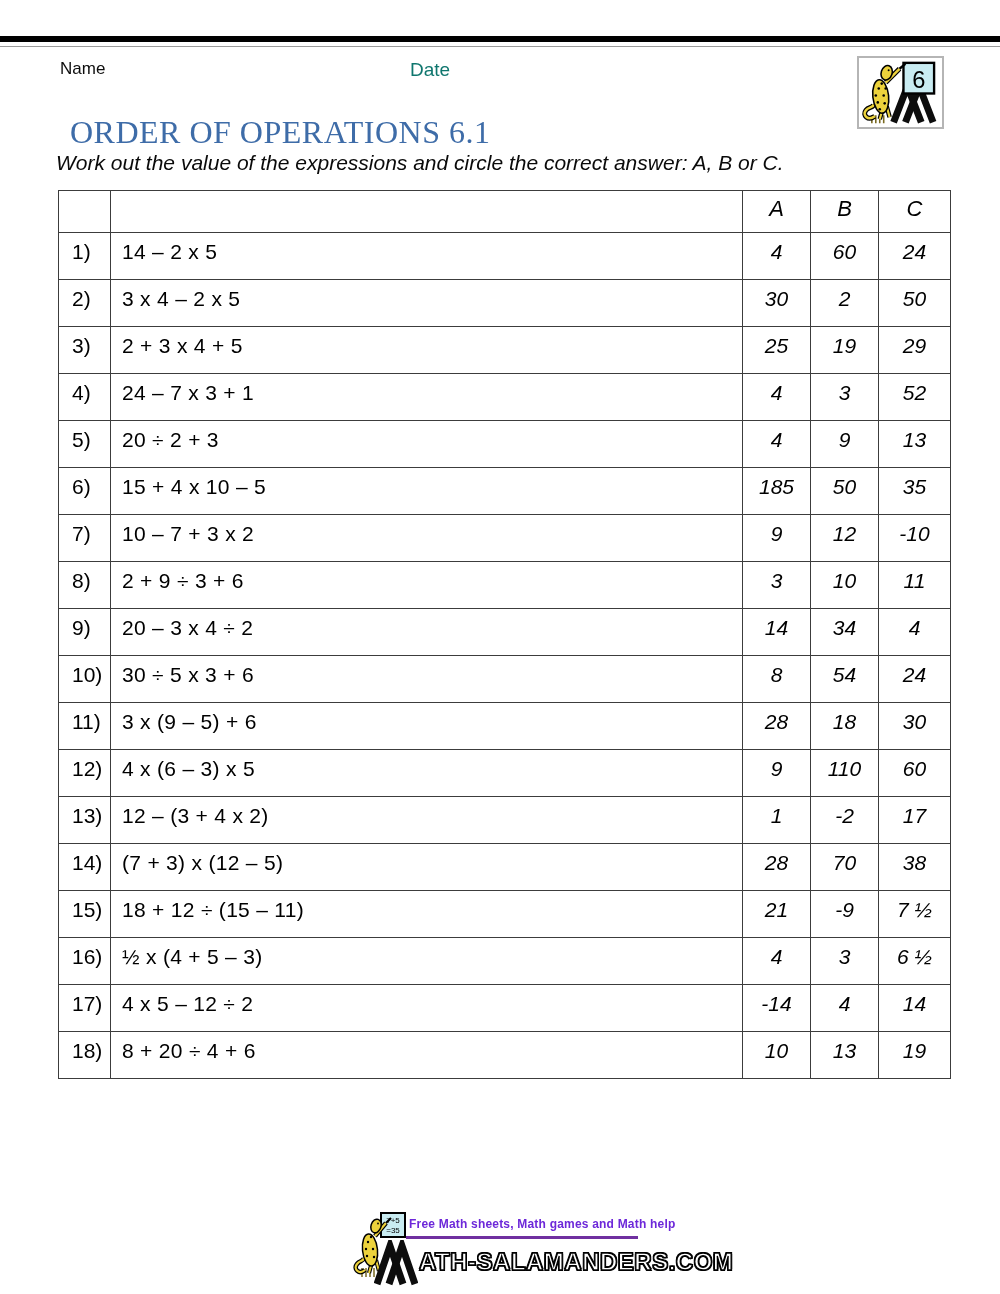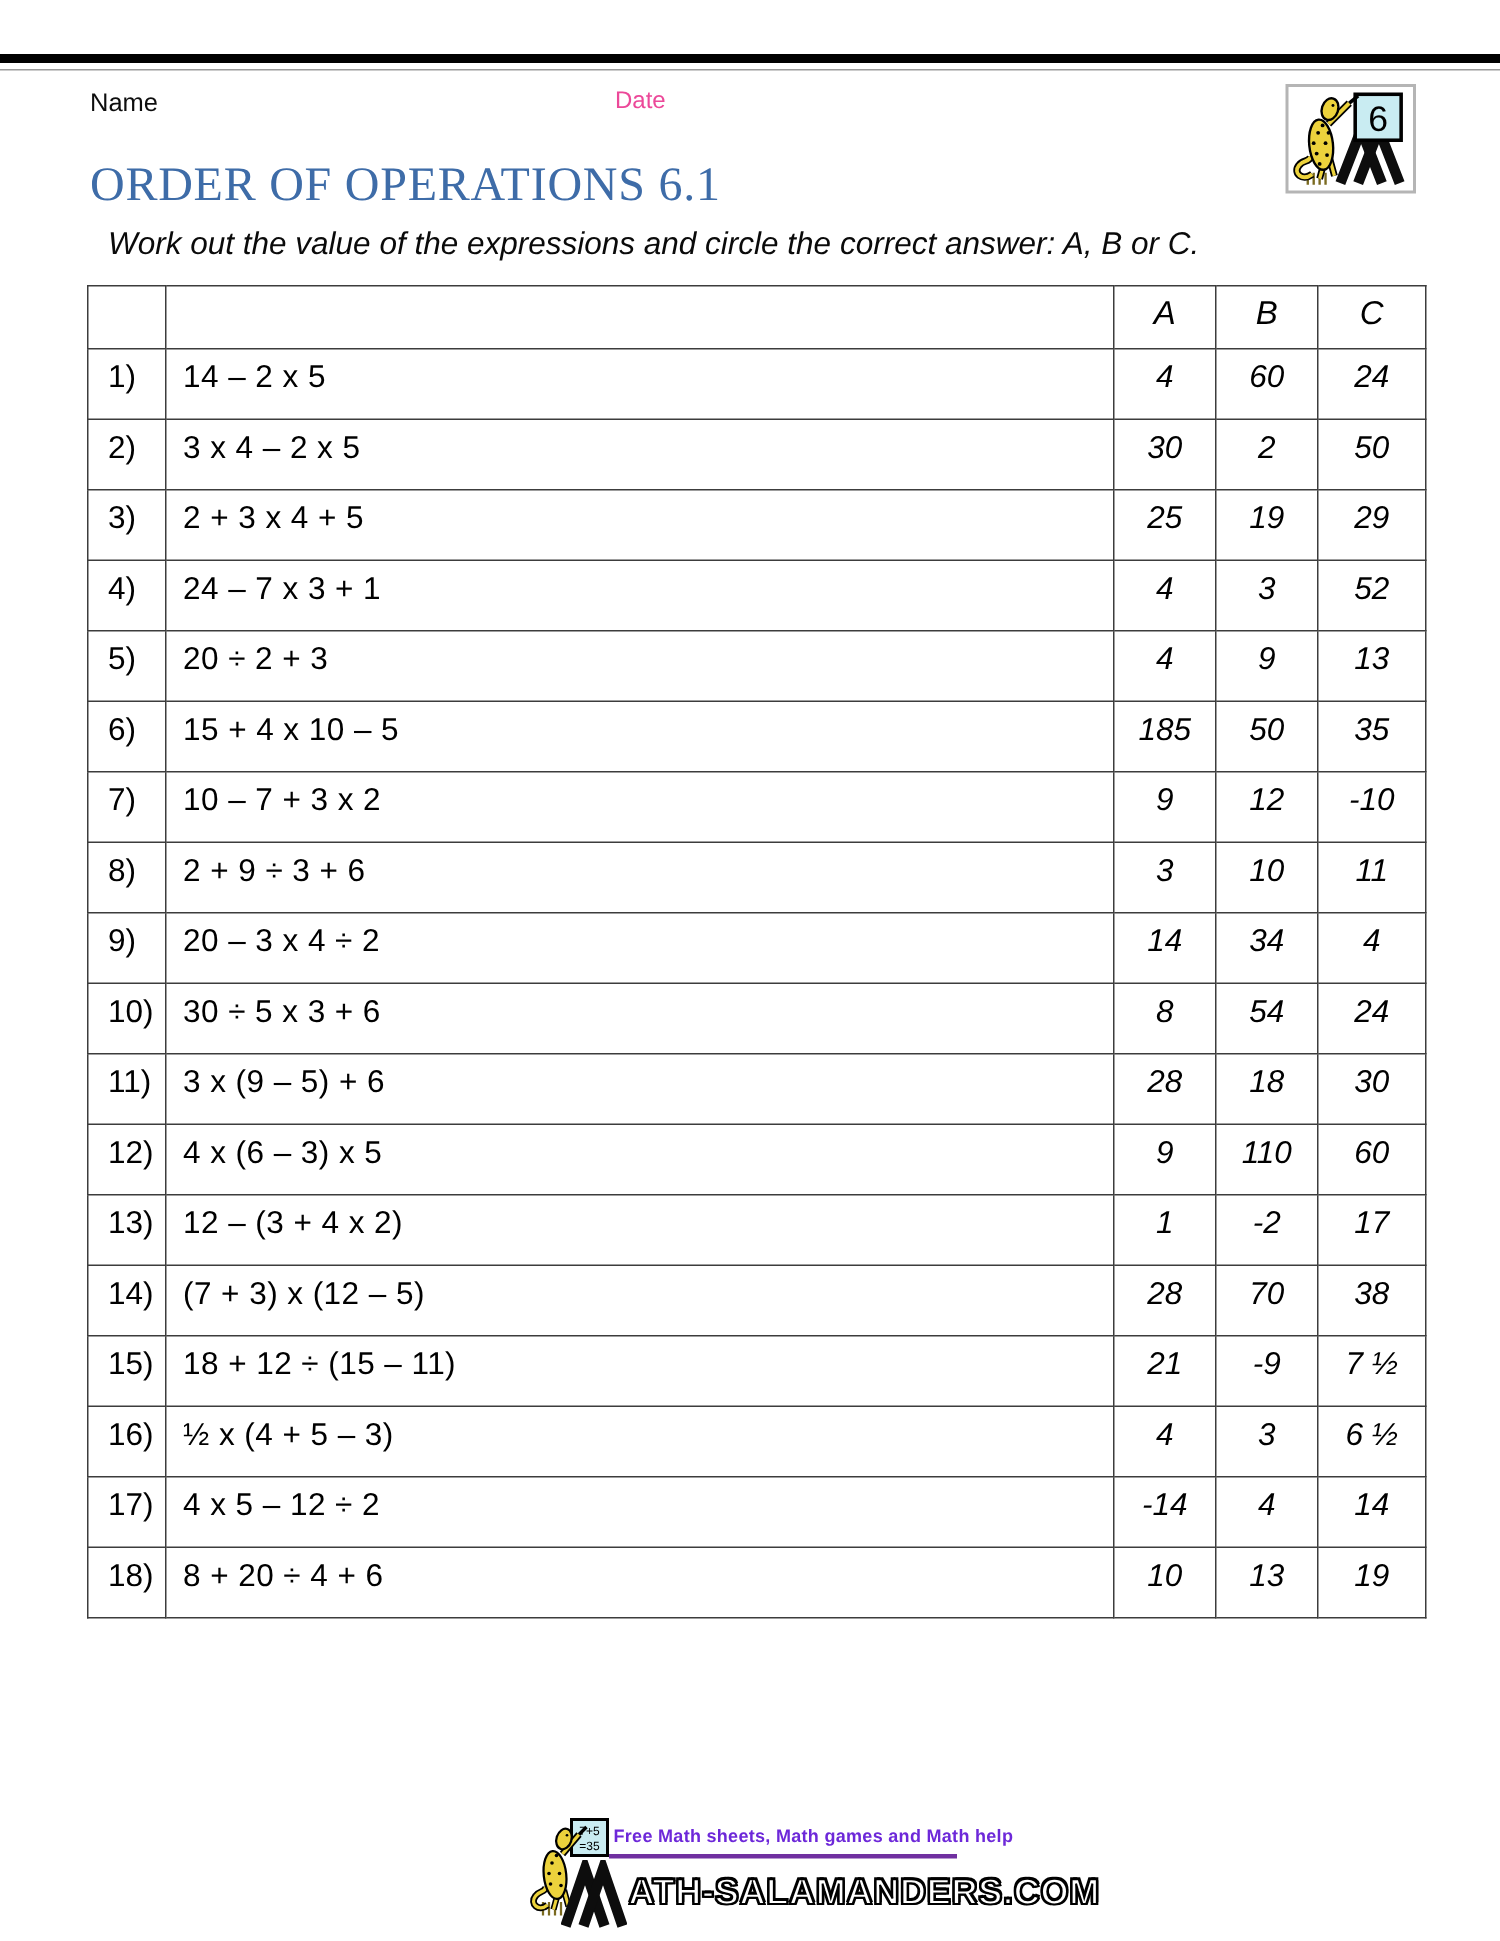--- a/index.html
+++ b/index.html
@@ -3,34 +3,34 @@
 <meta charset="utf-8">
 <style>
   html,body{margin:0;padding:0;background:#ffffff;}
   .sheet{
     position:relative;width:1000px;height:1294px;background:#ffffff;
     font-family:"Liberation Sans",sans-serif;color:#000;overflow:hidden;
   }
   .top-rule{position:absolute;left:0;top:36px;width:1000px;height:6px;background:#000;}
   .top-rule-thin{position:absolute;left:0;top:46px;width:1000px;height:1px;background:#9a9a9a;}
   .name-label{position:absolute;left:60px;top:59px;font-size:17px;color:#0d0d0d;}
-  .date-label{position:absolute;left:410px;top:59px;font-size:16px;color:#ec4899;}
+  .date-label{position:absolute;left:410px;top:59px;font-size:19px;color:#0f766e;}
   .grade-logo{
     position:absolute;left:857px;top:56px;width:87px;height:73px;
     border:2px solid #b5b5b5;background:#fff;box-sizing:border-box;
   }
   .grade-logo svg{display:block;width:100%;height:100%;}
   .title{
-    position:absolute;left:56px;top:100px;margin:4px;
+    position:absolute;left:56px;top:100px;margin:14px;
     font-family:"Liberation Serif",serif;font-weight:400;font-size:32px;
     color:#3e6ca8;letter-spacing:0.5px;white-space:nowrap;
   }
   .instructions{
     position:absolute;left:56px;top:151px;font-style:italic;font-size:21px;
-    color:#0a0a0a;white-space:nowrap;margin-left:16px;
+    color:#0a0a0a;white-space:nowrap;
   }
   table.problems{
     position:absolute;left:58px;top:190px;width:892px;
     border-collapse:collapse;table-layout:fixed;
   }
   .problems th,.problems td{
     border:1px solid #3c3c3c;vertical-align:top;box-sizing:border-box;
     overflow:hidden;white-space:nowrap;
   }
   .problems thead th{

